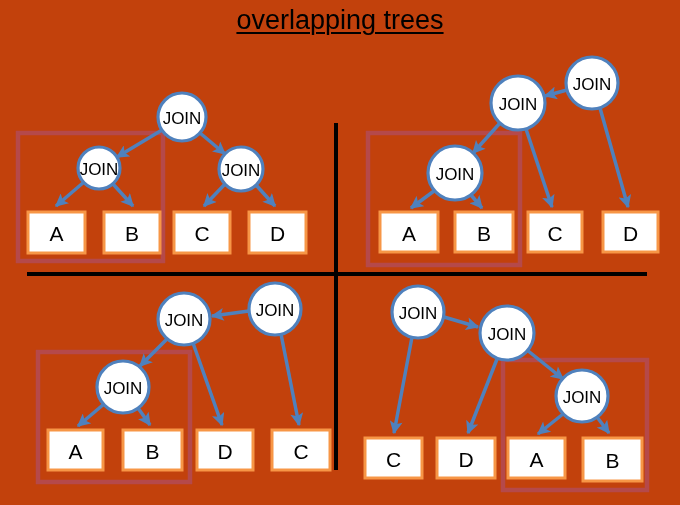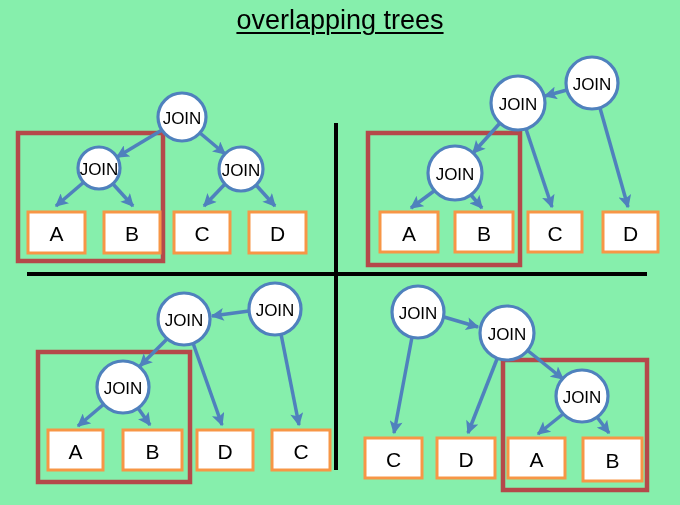--- a/index.html
+++ b/index.html
@@ -1,20 +1,20 @@
 <!DOCTYPE html>
 <html><head>
 <meta charset="utf-8">
 <style>
   html,body{margin:0;padding:0;}
   body{
     width:680px;height:505px;background:#ffffff;
     font-family:"Liberation Sans", sans-serif;
   }
-  .stage{position:relative;width:680px;height:505px;background:#86efac;overflow:hidden;}
+  .stage{position:relative;width:680px;height:505px;background:#c2410c;overflow:hidden;}
   .title-bar{position:absolute;top:5px;left:0;width:100%;text-align:center;}
   .title-bar span{
     font-size:27px;color:#000000;
     text-decoration:underline;
     text-underline-offset:3px;
     text-decoration-thickness:2px;
   }
   svg.diagram{position:absolute;left:0;top:0;}
   .join-label{font-size:17px;fill:#000000;}
   .leaf-label{font-size:21px;fill:#000000;}

